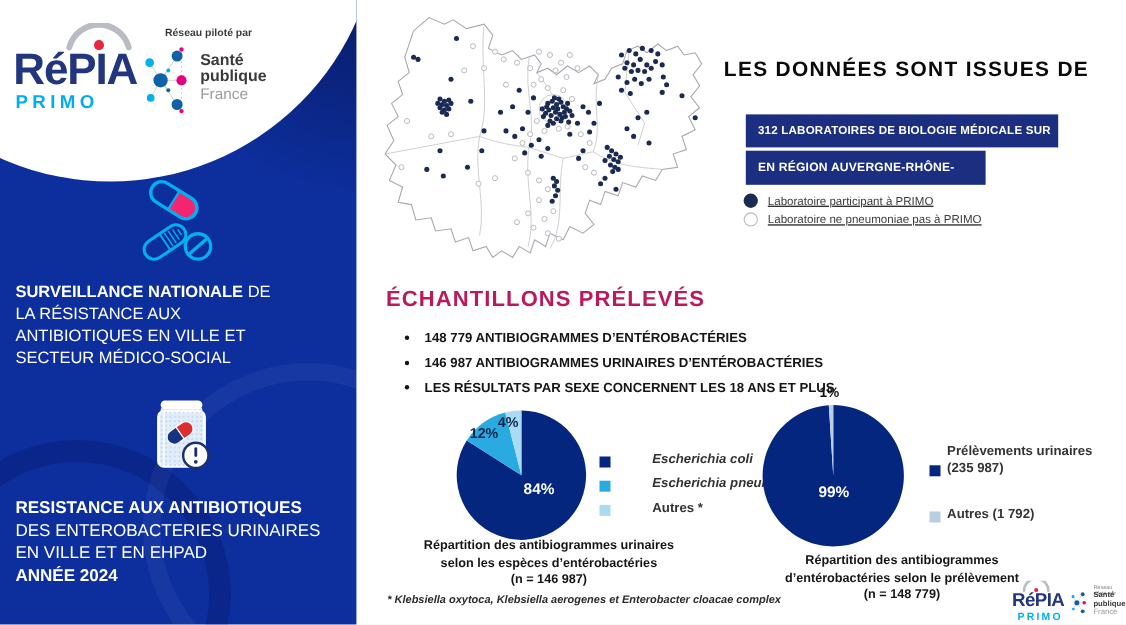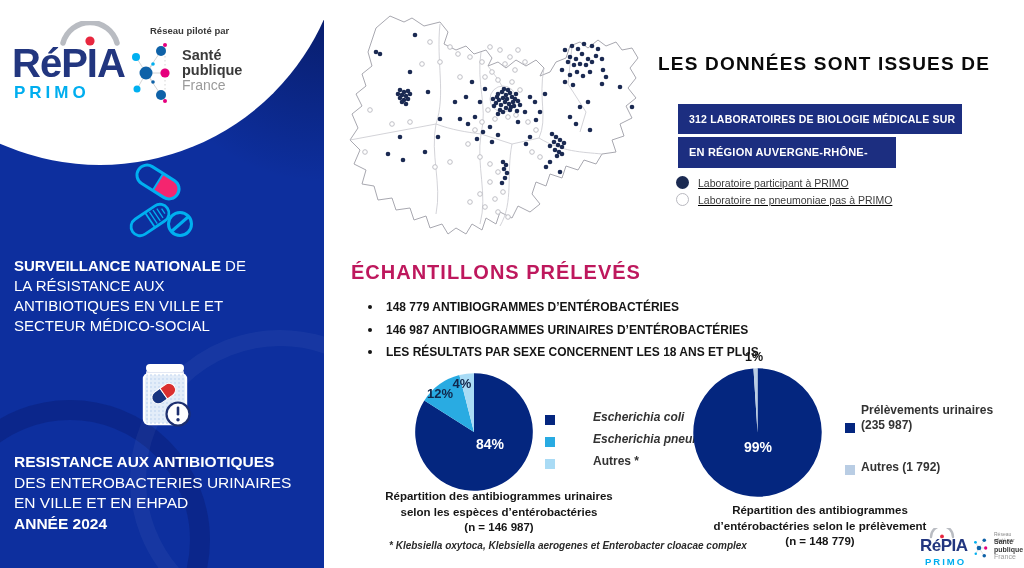--- a/index.html
+++ b/index.html
@@ -75,21 +75,21 @@
   .legend1 .lg-row { height:22px; margin-bottom:0; align-items:flex-end;gap:32px; }
   .lg-swatch { width:10px; height:10px; margin-right:6px; flex:none; margin-top:2px; }
   .legend1 .lg-swatch { margin-top:0; }
   .lg-label { font-size:12px; font-weight:600; color:#333333; line-height:15px; }
   .lg-label.it { font-style:italic; }
   .legend2 .lg-row.r2 { margin-top:27px; }
 
   .caption { position:absolute; text-align:center; font-size:11.5px; font-weight:700; color:#161616; line-height:15.5px; }
   .caption1 { left:379px; top:489px; width:240px; }
   .caption2 { left:700px; top:503px; width:240px; }
-  .footnote { position:absolute; left:352px; top:540px; font-size:10px; font-weight:700; font-style:italic; color:#2b2b2b;margin-left:37px; }
+  .footnote { position:absolute; left:352px; top:540px; font-size:10px; font-weight:700; font-style:italic; color:#2b2b2b; }
 
   
   .minilogo { position:absolute; left:906px; top:524px; width:118px; height:44px; }
   .mini-arc { position:absolute; left:23px; top:4px; }
   .mini-name { position:absolute; left:14px; top:12px; font-size:17px; font-weight:800; letter-spacing:-.5px; color:#22367f; }
   .mini-sub { position:absolute; left:19px; top:32px; font-size:9.5px; font-weight:800; letter-spacing:2px; color:#00aeef; }
   .mini-dots { position:absolute; left:68px; top:12px; }
   .mini-piloted { position:absolute; left:88px; top:7px; font-size:5px; color:#8a8a8a; }
   .mini-spf { position:absolute; left:88px; top:14px; line-height:7.5px; }
   .mini-spf .l1 { font-size:7px; font-weight:800; color:#3a3a3a; }

